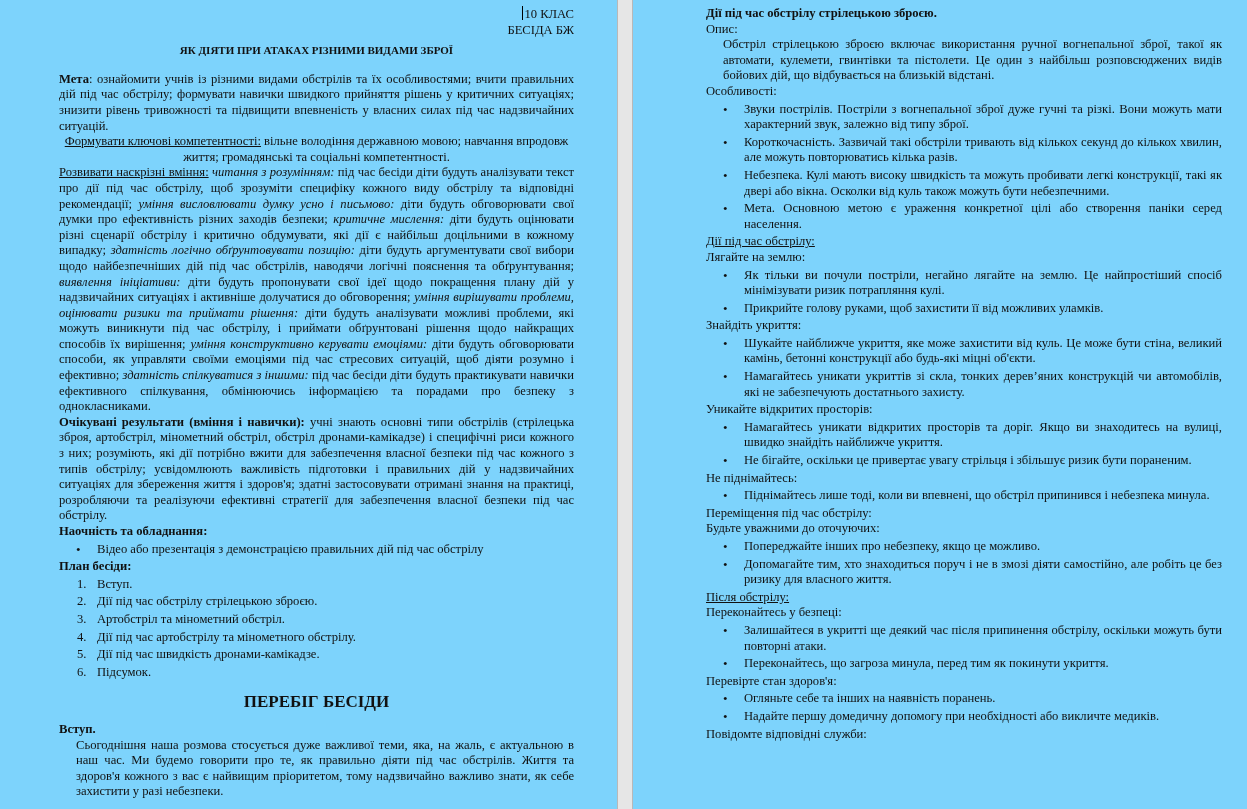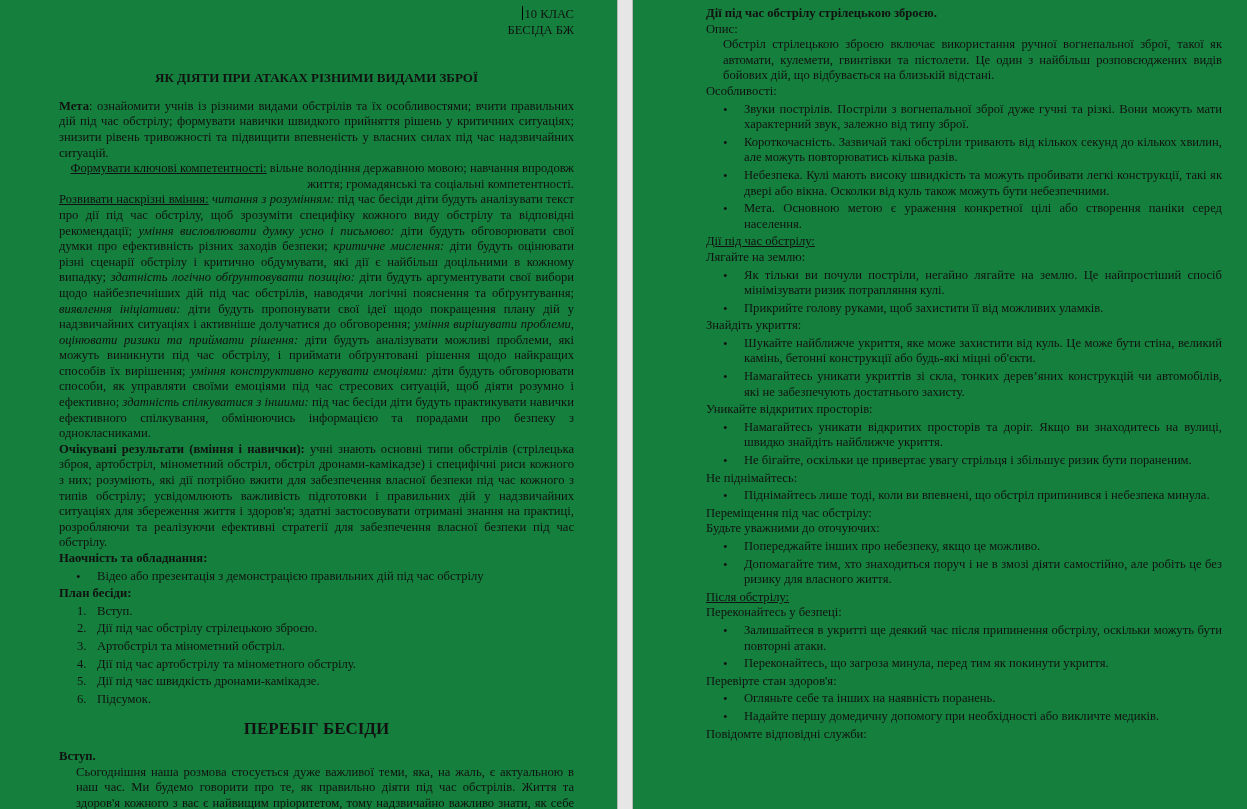--- a/index.html
+++ b/index.html
@@ -1,29 +1,29 @@
 <!DOCTYPE html>
 <html><head>
 <meta charset="utf-8">
 <style>
   html, body { margin:0; padding:0; }
   body { width:1247px; height:809px; overflow:hidden; background:#fff; position:relative;
          font-family:"Liberation Serif", "DejaVu Serif", serif; color:#111; }
-  .page { position:absolute; top:0; height:809px; background:#15803d; overflow:hidden; }
+  .page { position:absolute; top:0; height:809px; background:#7dd3fc; overflow:hidden; }
   #page-left { left:0; width:617px; }
   #page-right { left:633px; width:614px; }
   .gap { position:absolute; left:617px; top:0; width:16px; height:809px; background:#e6e6e6;
          border-left:1px solid #b8b8b8; border-right:1px solid #b8b8b8; box-sizing:border-box; }
   .content { position:absolute; font-size:12.6px; line-height:15.6px; text-align:justify; }
   #page-left .content { left:59px; width:515px; top:6px; }
   #page-right .content { left:73px; width:516px; top:6px; }
   p { margin:0; }
   .right { text-align:right; }
   .center { text-align:center; }
-  .title { font-weight:bold; font-size:13px; margin-top:32px; margin-bottom:13px; }
+  .title { font-weight:bold; font-size:11px; margin-top:5px; margin-bottom:13px; }
   .b { font-weight:bold; }
   .u { text-decoration:underline; }
   .i { font-style:italic; }
   .indent { padding-left:17px; }
   ul, ol { margin:0; padding:0; }
   ul li, ol li { list-style:none; position:relative; padding-left:38px; margin:2px 0; }
   ul li::before { content:"•"; position:absolute; left:17px; font-size:13px; }
   ol li .num { position:absolute; left:18px; }
   .sec-title { margin-top:14px; margin-bottom:12px; font-weight:bold; font-size:17px; }
   .cursor { display:inline-block; width:1px; height:14px; background:#000; vertical-align:-2px; margin-right:1px; }
@@ -32,21 +32,21 @@
 <body>
 
 <div class="page" id="page-left">
   <div class="content">
     <p class="right"><span class="cursor"></span><span>10 КЛАС</span></p>
     <p class="right">БЕСІДА БЖ</p>
     <p class="center title">ЯК ДІЯТИ ПРИ АТАКАХ РІЗНИМИ ВИДАМИ ЗБРОЇ</p>
 
     <p><span class="b">Мета</span><span>: ознайомити учнів із різними видами обстрілів та їх особливостями; вчити правильних дій під час обстрілу; формувати навички швидкого прийняття рішень у критичних ситуаціях; знизити рівень тривожності та підвищити впевненість у власних силах під час надзвичайних ситуацій.</span></p>
 
-    <p style="text-align:right"><span class="u">Формувати ключові компетентності:</span><span> вільне володіння державною мовою; навчання впродовж життя; громадянські та соціальні компетентності.</span></p>
+    <p style="text-align:center"><span class="u">Формувати ключові компетентності:</span><span> вільне володіння державною мовою; навчання впродовж життя; громадянські та соціальні компетентності.</span></p>
 
     <p><span class="u">Розвивати наскрізні вміння:</span><span class="i"> читання з розумінням:</span><span> під час бесіди діти будуть аналізувати текст про дії під час обстрілу, щоб зрозуміти специфіку кожного виду обстрілу та відповідні рекомендації;</span><span class="i"> уміння висловлювати думку усно і письмово:</span><span> діти будуть обговорювати свої думки про ефективність різних заходів безпеки;</span><span class="i"> критичне мислення:</span><span> діти будуть оцінювати різні сценарії обстрілу і критично обдумувати, які дії є найбільш доцільними в кожному випадку;</span><span class="i"> здатність логічно обґрунтовувати позицію:</span><span> діти будуть аргументувати свої вибори щодо найбезпечніших дій під час обстрілів, наводячи логічні пояснення та обґрунтування;</span><span class="i"> виявлення ініціативи:</span><span> діти будуть пропонувати свої ідеї щодо покращення плану дій у надзвичайних ситуаціях і активніше долучатися до обговорення;</span><span class="i"> уміння вирішувати проблеми, оцінювати ризики та приймати рішення:</span><span> діти будуть аналізувати можливі проблеми, які можуть виникнути під час обстрілу, і приймати обґрунтовані рішення щодо найкращих способів їх вирішення;</span><span class="i"> уміння конструктивно керувати емоціями:</span><span> діти будуть обговорювати способи, як управляти своїми емоціями під час стресових ситуацій, щоб діяти розумно і ефективно;</span><span class="i"> здатність спілкуватися з іншими:</span><span> під час бесіди діти будуть практикувати навички ефективного спілкування, обмінюючись інформацією та порадами про безпеку з однокласниками.</span></p>
 
     <p><span class="b">Очікувані результати (вміння і навички):</span><span> учні знають основні типи обстрілів (стрілецька зброя, артобстріл, мінометний обстріл, обстріл дронами-камікадзе) і специфічні риси кожного з них; розуміють, які дії потрібно вжити для забезпечення власної безпеки під час кожного з типів обстрілу; усвідомлюють важливість підготовки і правильних дій у надзвичайних ситуаціях для збереження життя і здоров'я; здатні застосовувати отримані знання на практиці, розробляючи та реалізуючи ефективні стратегії для забезпечення власної безпеки під час обстрілу.</span></p>
 
     <p class="b">Наочність та обладнання:</p>
     <ul>
       <li>Відео або презентація з демонстрацією правильних дій під час обстрілу</li>
     </ul>
 

